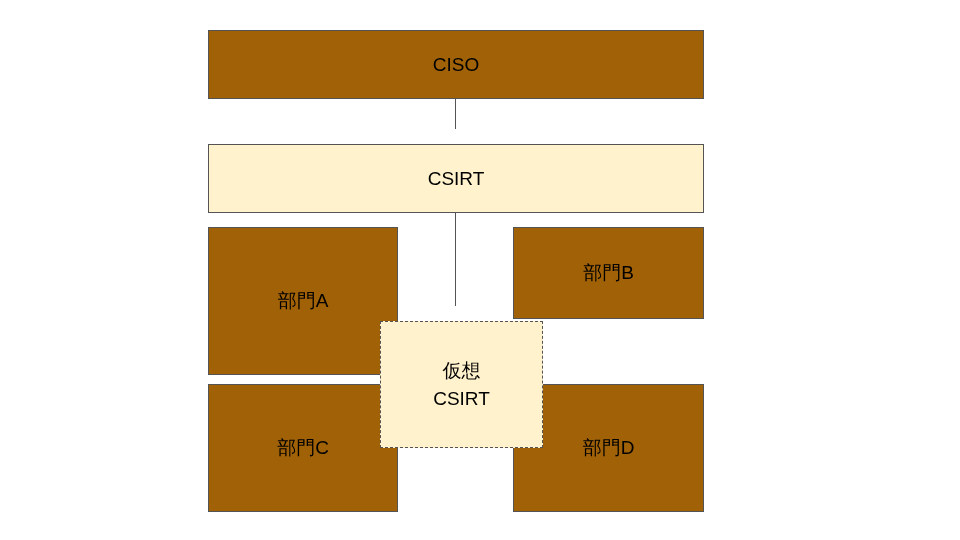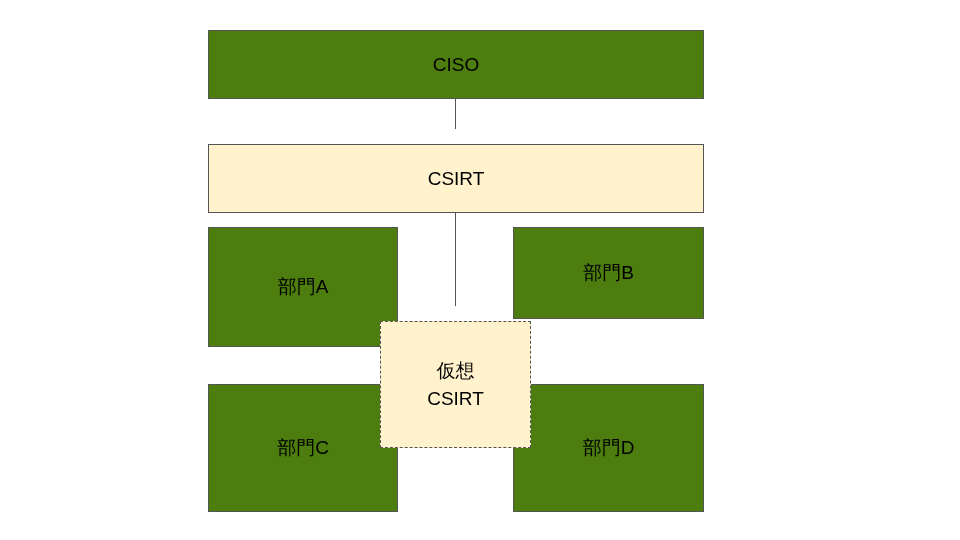--- a/index.html
+++ b/index.html
@@ -14,46 +14,46 @@
     width: 960px; height: 540px;
     background: #ffffff;
   }
   .node {
     position: absolute;
     display: flex;
     flex-direction: column;
     align-items: center;
     justify-content: center;
     border: 1px solid #545454;
-    background: #4d7c0f;
+    background: #a16207;
     color: #000000;
     font-size: 19px;
     line-height: 26px;
     text-align: center;
     z-index: 1;
   }
   .node.accent { background: #fff2cc; margin-top: 15px; }
   .node.dashed {
     border-style: dashed;
     z-index: 3;
   }
   .connector {
     position: absolute;
     width: 1px;
     background: #545454;
     z-index: 0;
   }
   
   #ciso-box        { left: 208px; top: 30px;  width: 496px; height: 69px; }
   #csirt-box       { left: 208px; top: 129px; width: 496px; height: 69px; }
-  #dept-a-box      { left: 208px; top: 227px; width: 190px; height: 120px; }
+  #dept-a-box      { left: 208px; top: 227px; width: 190px; height: 148px; }
   #dept-b-box      { left: 513px; top: 227px; width: 191px; height: 92px; text-align: center; }
   #dept-c-box      { left: 208px; top: 384px; width: 190px; height: 128px; }
   #dept-d-box      { left: 513px; top: 384px; width: 191px; height: 128px; }
-  #virtual-csirt-box { left: 380px; top: 306px; width: 151px; height: 127px; line-height: 28px; }
+  #virtual-csirt-box { left: 380px; top: 306px; width: 163px; height: 127px; line-height: 28px; }
   #connector-ciso-csirt   { left: 455px; top: 99px;  height: 30px; }
   #connector-csirt-virtual{ left: 455px; top: 198px; height: 108px; }
 </style>
 </head>
 <body>
 
 <div class="canvas">
 
   <div class="connector" id="connector-ciso-csirt"></div>
   <div class="connector" id="connector-csirt-virtual"></div>

